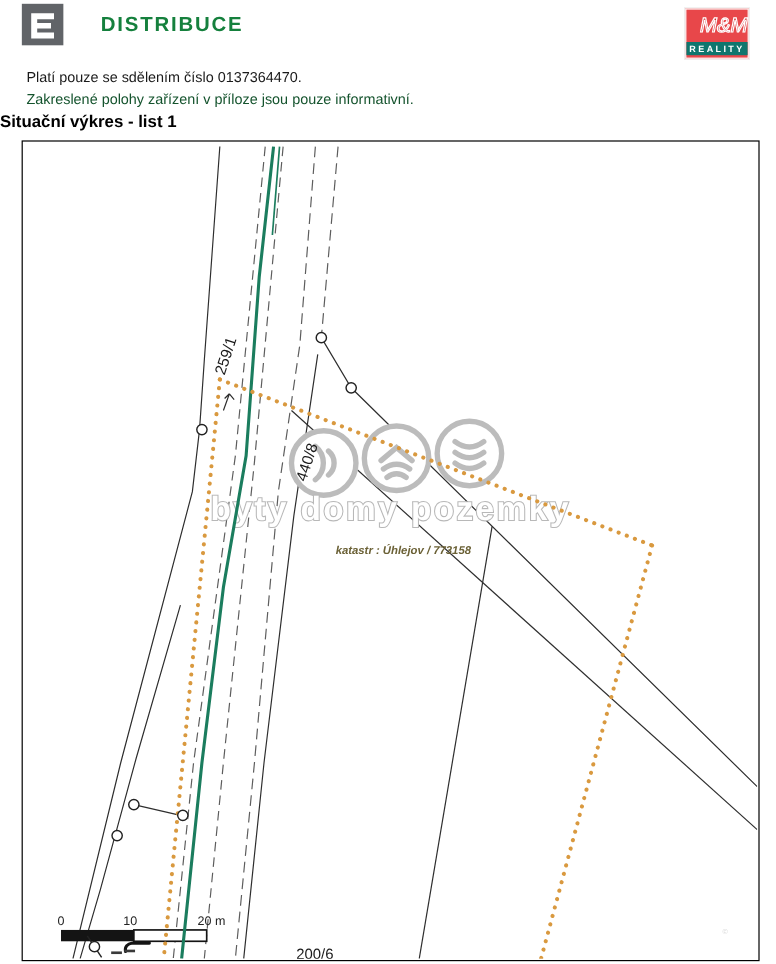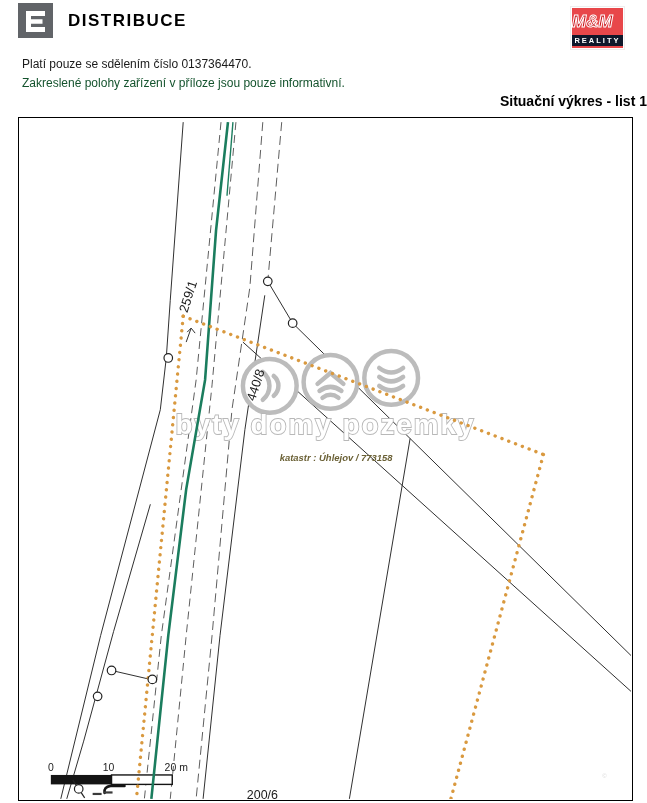--- a/index.html
+++ b/index.html
@@ -3,27 +3,27 @@
 <meta charset="utf-8">
 <style>
   html,body{margin:0;padding:0;}
   body{
     width:647px;height:803px;position:relative;background:#ffffff;
     font-family:"Liberation Sans", sans-serif;overflow:hidden;
   }
   .abs{position:absolute;}
   
   .cez-logo{left:18px;top:3px;width:35px;height:35px;}
-  .cez-brand{left:68px;top:11px;font-size:17px;font-weight:bold;letter-spacing:1.5px;color:#000000;text-align:right;}
+  .cez-brand{left:84px;top:11px;font-size:17px;font-weight:bold;letter-spacing:1.5px;color:#15803d;text-align:right;}
   .mm-logo{left:571px;top:7px;width:51px;height:40px;background:#e8474a;border:1px solid #fff;box-shadow:0 0 0 1px #eee;}
-  .mm-top{display:block;text-align:left;font-weight:700;font-style:italic;font-size:17px;line-height:27px;color:#c6171d;-webkit-text-stroke:1px #ffffff;}
-  .mm-bottom{display:block;background:#0f172a;color:#fff;font-weight:bold;font-size:7.5px;letter-spacing:2px;text-align:center;line-height:11px;height:11px;}
+  .mm-top{display:block;text-align:right;font-weight:400;font-style:italic;font-size:17px;line-height:27px;color:#c6171d;-webkit-text-stroke:1px #ffffff;}
+  .mm-bottom{display:block;background:#0f766e;color:#fff;font-weight:bold;font-size:7.5px;letter-spacing:2px;text-align:center;line-height:11px;height:11px;}
   .notice1{left:22px;top:57px;font-size:12px;color:#1a1a1a;}
   .notice2{left:22px;top:76px;font-size:12px;color:#14532d;}
-  .sheet-title{left:0;top:93px;width:647px;text-align:right;font-size:14px;font-weight:bold;color:#000;}
+  .sheet-title{left:0;top:93px;width:647px;text-align:left;font-size:14px;font-weight:bold;color:#000;}
   
   .map-frame{left:18px;top:117px;width:615px;height:684px;border:1.5px solid #000;box-sizing:border-box;background:#fff;}
   .map-frame svg{display:block;}
 </style>
 </head>
 <body>
 
 <div class="abs cez-logo">
   <svg width="35" height="35" viewBox="0 0 35 35">
     <rect x="0" y="0" width="35" height="35" fill="#616468"></rect>

